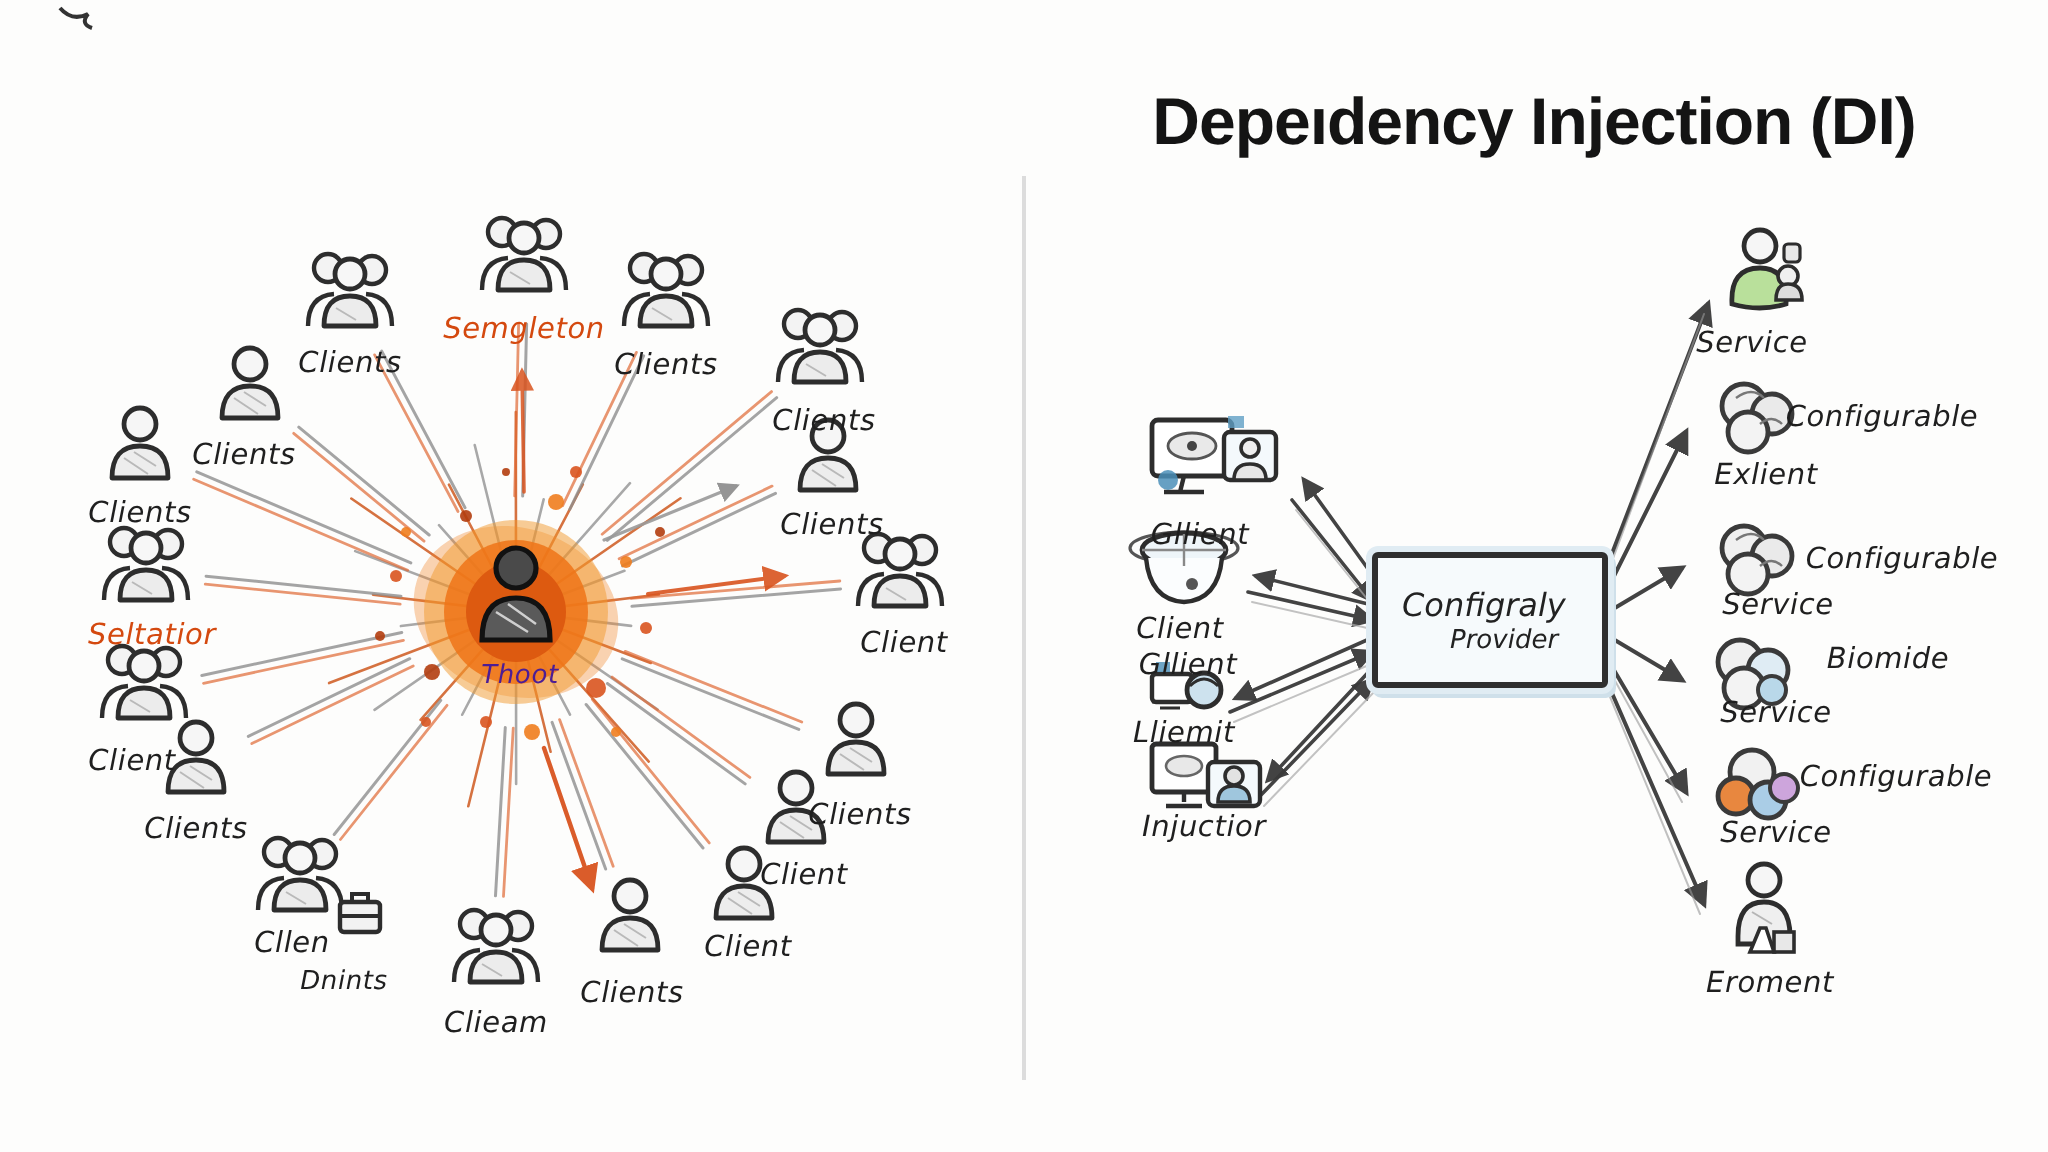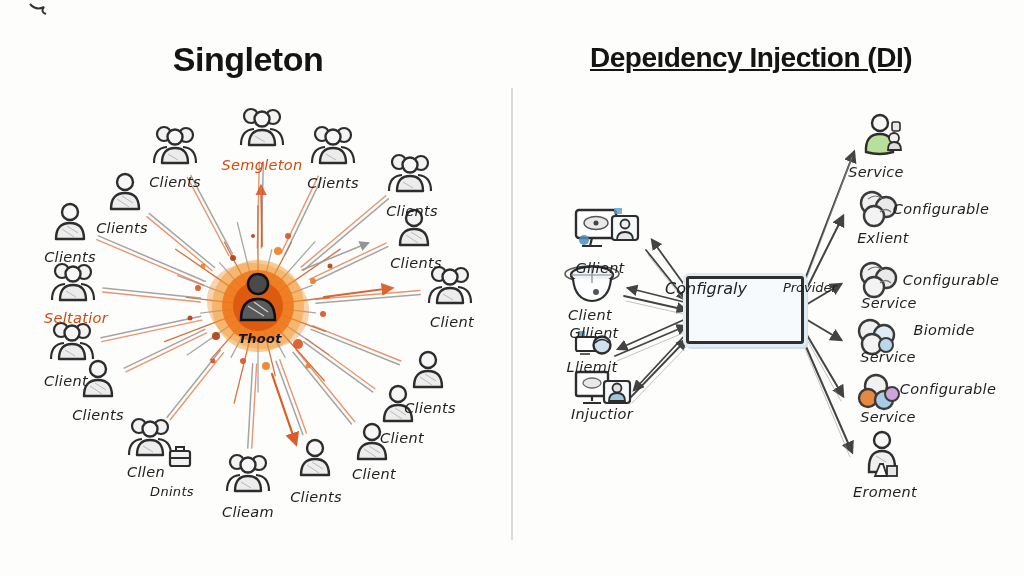--- a/index.html
+++ b/index.html
@@ -2,31 +2,31 @@
 <html><head>
 <meta charset="utf-8">
 <style>
   html,body{margin:0;padding:0;background:#fff;}
   #canvas{position:relative;width:1024px;height:576px;background:#fdfdfc;overflow:hidden;
           font-family:"DejaVu Sans",sans-serif;}
   #diagram{position:absolute;left:0;top:0;width:1024px;height:576px;}
   .title{position:absolute;transform:translateX(-50%);font-family:"Liberation Sans",sans-serif;
          font-weight:700;color:#141414;white-space:nowrap;letter-spacing:-0.5px;}
   #title-left{left:248px;top:40px;font-size:34px;}
-  #title-right{left:751px;top:42px;font-size:28px;text-decoration:underline;}
+  #title-right{left:767px;top:42px;font-size:33px;}
   #divider{position:absolute;left:511px;top:88px;width:2px;height:452px;background:#dcdcdc;}
   .lbl{position:absolute;transform:translate(-50%,-50%);font-style:italic;font-size:14.5px;
        color:#1f1f1f;white-space:nowrap;letter-spacing:.3px;}
   .lbl.orange{color:#d4490f;font-weight:normal;}
-  .lbl.hub{color:#0f172a;font-weight:bold;font-size:13px;}
+  .lbl.hub{color:#4c1d95;font-weight:normal;font-size:13px;}
   .lbl.small{font-size:13px;}
   #provider-box{position:absolute;left:686px;top:276px;width:112px;height:62px;
       border:3px solid #2f2f2f;border-radius:3px;background:#f6fafc;
       box-shadow:0 0 0 3px #e0ecf3, 2px 3px 0 2px #cfe0ea;
-      display:flex;flex-direction:row;justify-content:center;}
+      display:flex;flex-direction:column;justify-content:center;}
   #provider-box .l1{margin-left:12px;font-style:italic;font-size:16px;color:#222;}
   #provider-box .l2{margin-left:36px;font-style:italic;font-size:13px;color:#222;margin-top:1px;}
 </style>
 </head>
 <body>
 
 <div id="canvas">
   <svg id="diagram" viewBox="0 0 1024 576">
       <defs>
         <marker id="m-ink" viewBox="0 0 10 10" refX="8" refY="5" markerWidth="6.5" markerHeight="6.5" orient="auto">
@@ -338,21 +338,20 @@
       <g transform="translate(882,458)">
         <circle cx="0" cy="-18" r="8" fill="#f6f6f6" stroke="#2d2d2d" stroke-width="2.4"></circle>
   <path d="M-13 10 Q-13 -7 0 -7 Q13 -7 13 10 L13 14 L-13 14 Z" fill="#efefef" stroke="#2d2d2d" stroke-width="2.4"></path>
   <path d="M-2 6 L-7 18 L5 18 L1 6 Z" fill="#fff" stroke="#2d2d2d" stroke-width="1.8"></path>
   <rect x="5" y="8" width="10" height="10" fill="#e8e8e8" stroke="#2d2d2d" stroke-width="1.8"></rect>
   <path d="M-6 -2 L4 4" stroke="#b5b5b5" stroke-width="1"></path>
       </g>
       <path d="M30 4 q6 7 14 3 q-4 5 2 7" fill="none" stroke="#333" stroke-width="2"></path>
     </svg>
 
-  <div class="title" id="title-left">Singleton</div>
   <div class="title" id="title-right">Depeıdency Injection (DI)</div>
 
   <div id="divider"></div>
 
   <div id="provider-box">
     <div class="l1">Configraly</div>
     <div class="l2">Provider</div>
   </div>
 
   <div id="labels">

